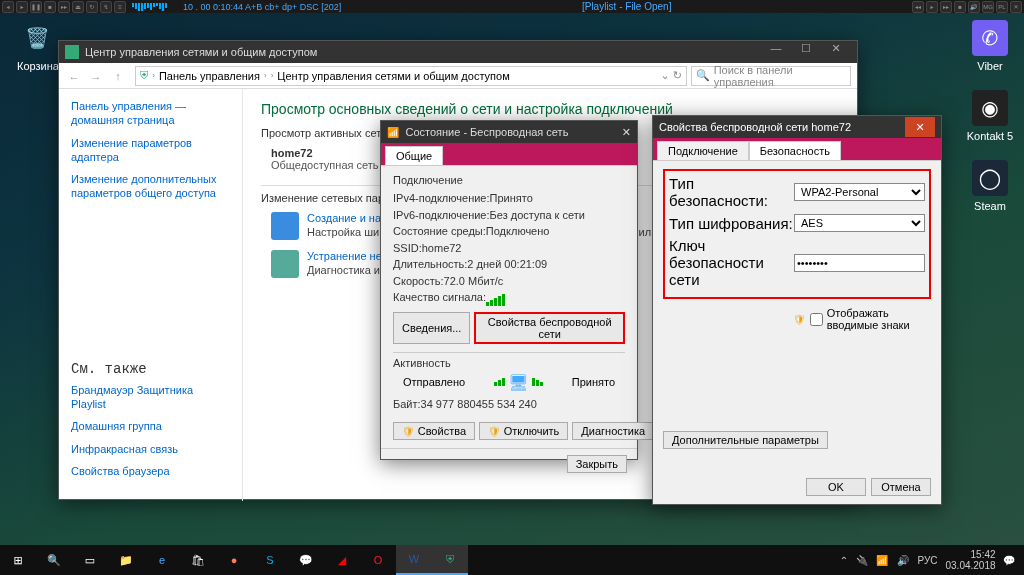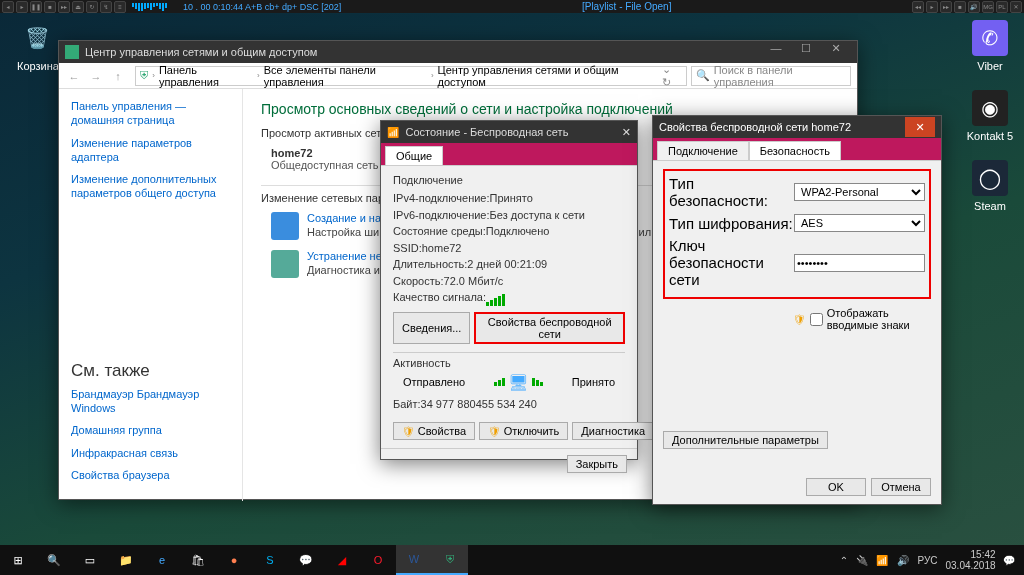--- a/index.html
+++ b/index.html
@@ -32,21 +32,21 @@
   .win-title .flex { flex: 1; }
   .win-title .win-btn { width: 30px; height: 20px; text-align: center; color: #aaa; }
   .win-nav { height: 26px; background: #fff; display: flex; align-items: center; padding: 0 6px; border-bottom: 1px solid #ddd; }
   .nav-arrow { width: 18px; height: 18px; color: #999; margin-right: 4px; display: flex; align-items: center; justify-content: center; }
   .breadcrumb { flex: 1; display: flex; align-items: center; gap: 4px; border: 1px solid #ccc; height: 20px; padding: 0 4px; margin: 0 4px; font-size: 11px; }
   .breadcrumb .sep { color: #888; font-size: 8px; }
   .search-box { width: 160px; height: 20px; border: 1px solid #ccc; padding: 0 4px; color: #888; display: flex; align-items: center; font-size: 11px; }
   .win-body { display: flex; height: 412px; }
   .sidebar { width: 184px; padding: 10px 12px; border-right: 1px solid #e5e5e5; }
   .sidebar .link { color: #0066cc; font-size: 11px; margin-bottom: 8px; display: block; line-height: 1.3; }
-  .sidebar .section-title { color: #333; font-size: 17px; margin-bottom: 6px; margin-top: 160px; }
+  .sidebar .section-title { color: #333; font-size: 14px; margin-bottom: 6px; margin-top: 160px; font-family: Liberation Mono, monospace; }
   .main-pane { flex: 1; padding: 12px 18px; }
   .main-head { color: #006d3a; font-size: 14px; margin-bottom: 10px; }
   .sub-head { font-size: 11px; color: #333; margin-bottom: 8px; }
   .network-row { display: flex; align-items: flex-start; gap: 8px; margin-bottom: 14px; padding-left: 10px; }
   .network-name { font-weight: bold; color: #333; }
   .network-desc { color: #555; font-size: 11px; }
   .setup-row { display: flex; align-items: flex-start; gap: 8px; margin-bottom: 10px; padding-left: 10px; }
   .setup-icon { width: 28px; height: 28px; background: #3a8dde; border-radius: 3px; flex-shrink: 0; }
   .setup-link { color: #0066cc; font-size: 11px; }
   .setup-desc { color: #444; font-size: 11px; margin-top: 2px; }
@@ -153,38 +153,37 @@
   </div>
   <div class="win-nav">
     <div class="nav-arrow">←</div>
     <div class="nav-arrow">→</div>
     <div class="nav-arrow">↑</div>
     <div class="breadcrumb">
       <span style="color:#3a7">⛨</span>
         <span class="sep">›</span>
       <span>Панель управления</span>
         <span class="sep">›</span>
-      <span>Все элементы панели управления</span>
         <span class="sep">›</span>
       <span>Центр управления сетями и общим доступом</span>
       <span style="flex:1"></span>
         <span style="color:#888">⌄ ↻</span>
     </div>
     <div class="search-box">
       <span style="margin-right:4px">🔍</span>
         <span>Поиск в панели управления</span>
     </div>
   </div>
   <div class="win-body">
     <div class="sidebar">
       <span class="link">Панель управления — домашняя страница</span>
       <span class="link">Изменение параметров адаптера</span>
       <span class="link">Изменение дополнительных параметров общего доступа</span>
       <div class="section-title">См. также</div>
-      <span class="link">Брандмауэр Брандмауэр Windows</span>
+      <span class="link">Брандмауэр Защитника Playlist</span>
       <span class="link">Домашняя группа</span>
       <span class="link">Инфракрасная связь</span>
       <span class="link">Свойства браузера</span>
     </div>
     <div class="main-pane">
       <div class="main-head">Просмотр основных сведений о сети и настройка подключений</div>
       <div class="sub-head">Просмотр активных сетей</div>
       <div class="network-row">
         <div>
           <div class="network-name">home72</div>

